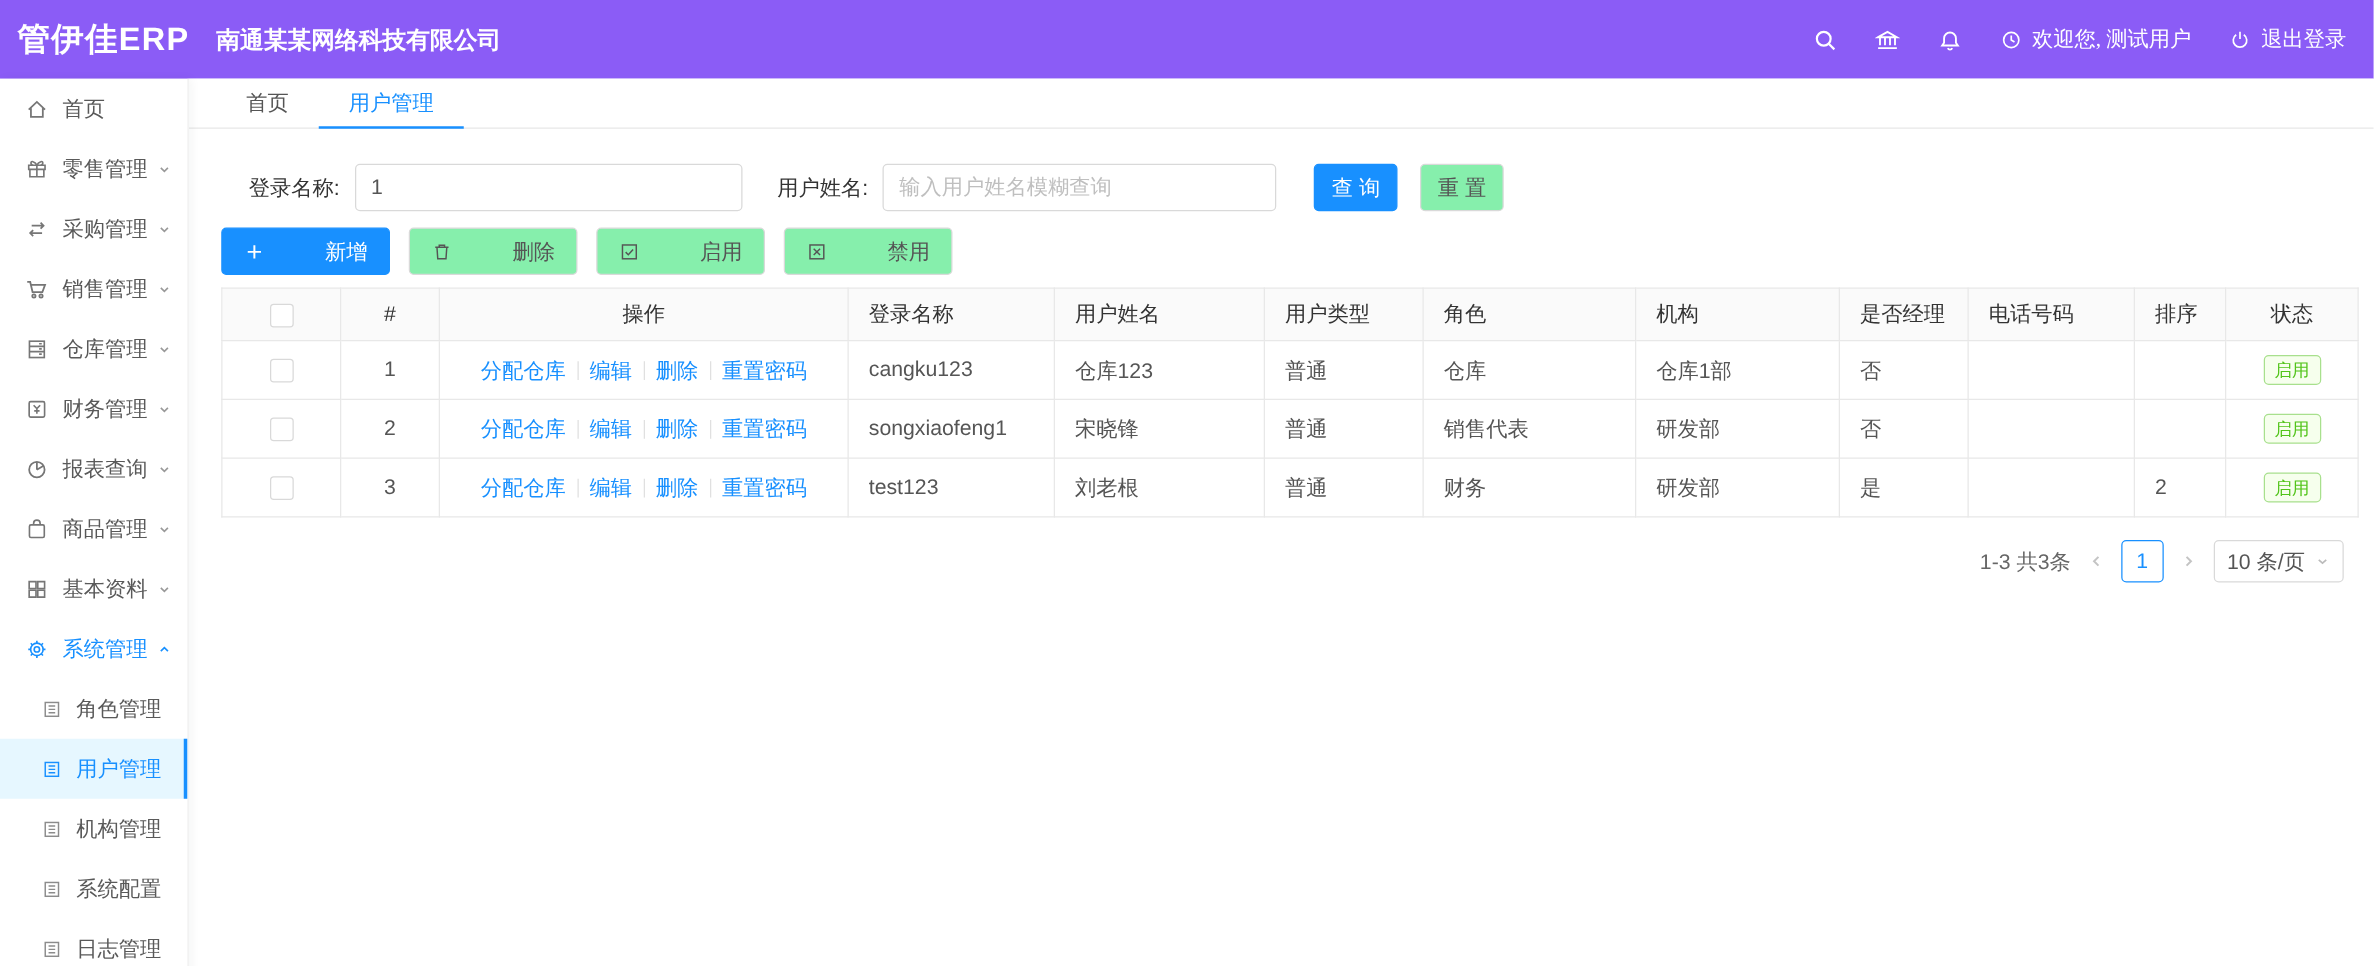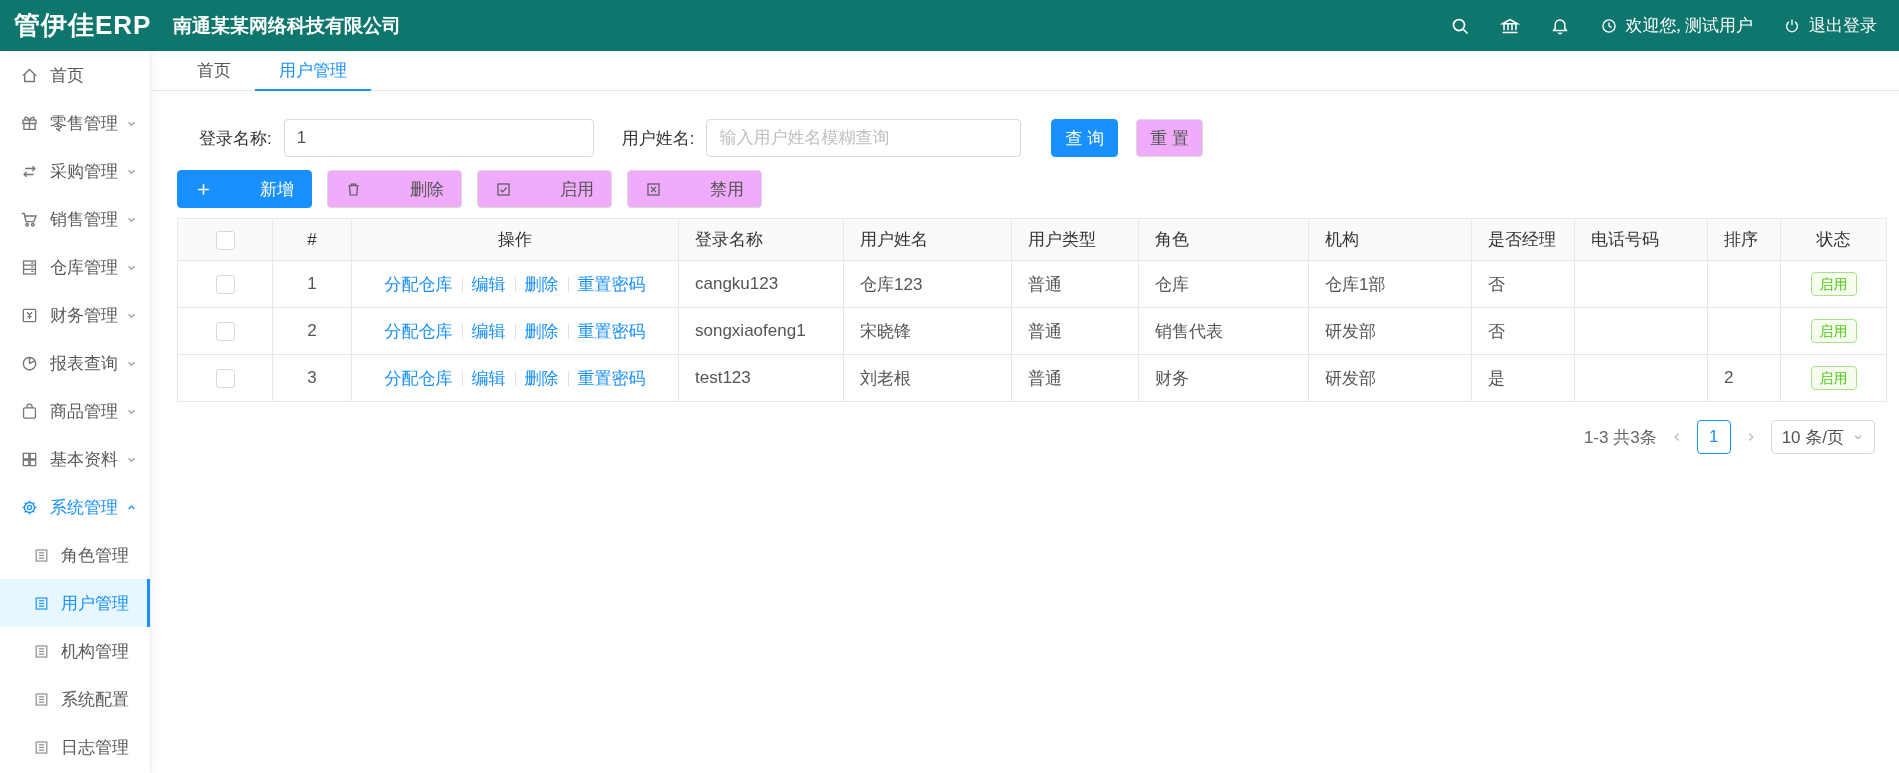--- a/index.html
+++ b/index.html
@@ -5,21 +5,21 @@
   * { box-sizing: border-box; margin: 0; padding: 0; }
   html,body { width:1899px; height:773px; overflow:hidden; }
   body {
     font-family: "Liberation Sans", "DejaVu Sans", sans-serif;
     font-size: 17px; color:#333; background:#fff;
   }
   svg { display:block; }
 
   
   .app-header {
-    height:51px; background:#0f766e; color:#fff;
+    height:63px; background:#8b5cf6; color:#fff;
     display:flex; align-items:center;
   }
   .logo {
     width:151px; padding-left:14px; font-size:26px; font-weight:bold;
     letter-spacing:1px; white-space:nowrap;
   }
   .company { font-size:19px; font-weight:bold; margin-left:22px; }
   .header-right {
     margin-left:auto; display:flex; align-items:center; gap:30px;
     padding-right:22px; font-size:17px;
@@ -72,21 +72,21 @@
   .f-label { color:#333; margin-right:12px; white-space:nowrap; }
   .f-input {
     height:38px; border:1px solid #d9d9d9; border-radius:4px;
     padding:0 12px; font-size:17px; color:#555; outline:none;
     font-family:inherit;
   }
   .f-input::placeholder { color:#bfbfbf; }
   .w1 { width:310px; } .w2 { width:315px; margin-right:30px; }
   .ml28 { margin-left:28px;text-align:center; }
   .btn {
-    height:38px; border-radius:4px; border:1px solid #d9d9d9; background:#f0abfc;
+    height:38px; border-radius:4px; border:1px solid #d9d9d9; background:#86efac;
     color:#555; font-size:17px; padding:0 13px; cursor:pointer;
     display:inline-flex; align-items:center; gap:7px; font-family:inherit;
     white-space:nowrap;
   }
   .btn-primary { background:#1890ff; border-color:#1890ff; color:#fff; }
   .btn + .btn { margin-left:18px; }
   .bicon { width:17px; height:17px; }
 
   
   .toolbar { margin-top:13px; display:flex; }

